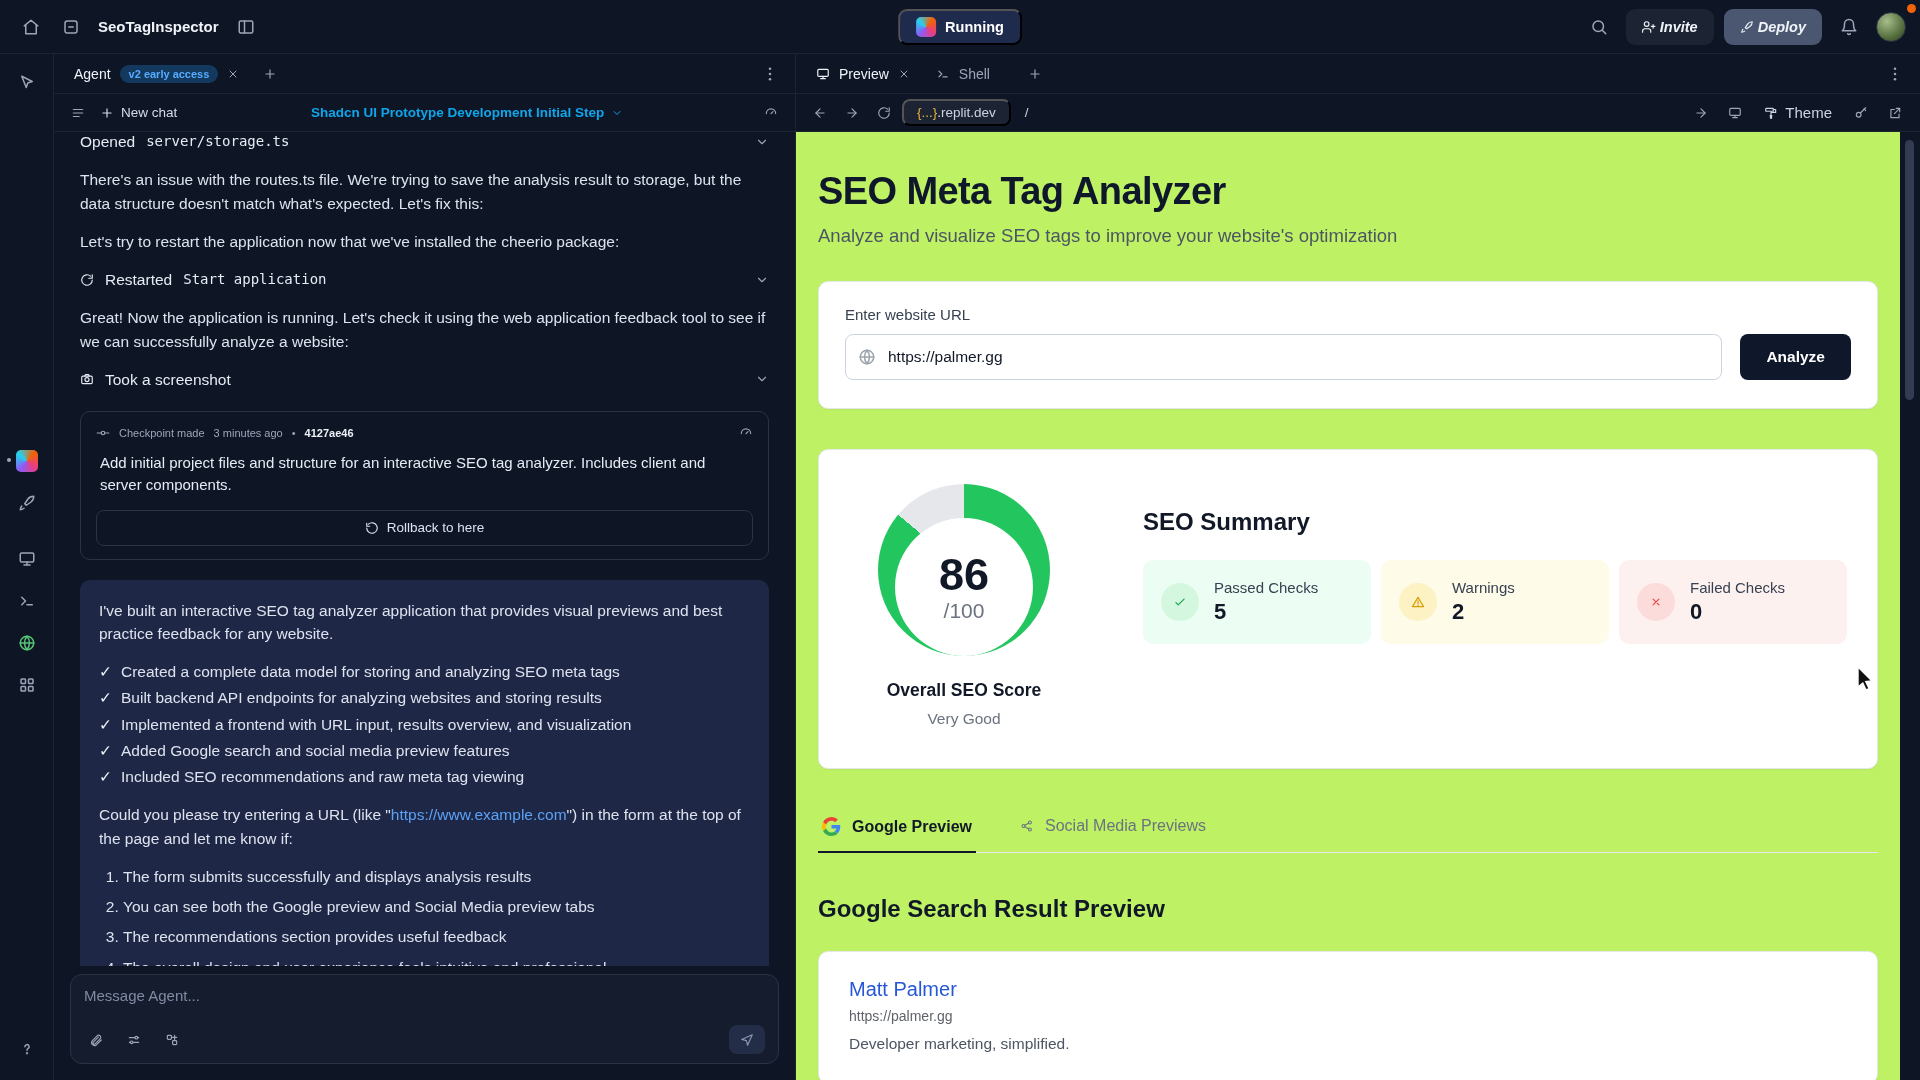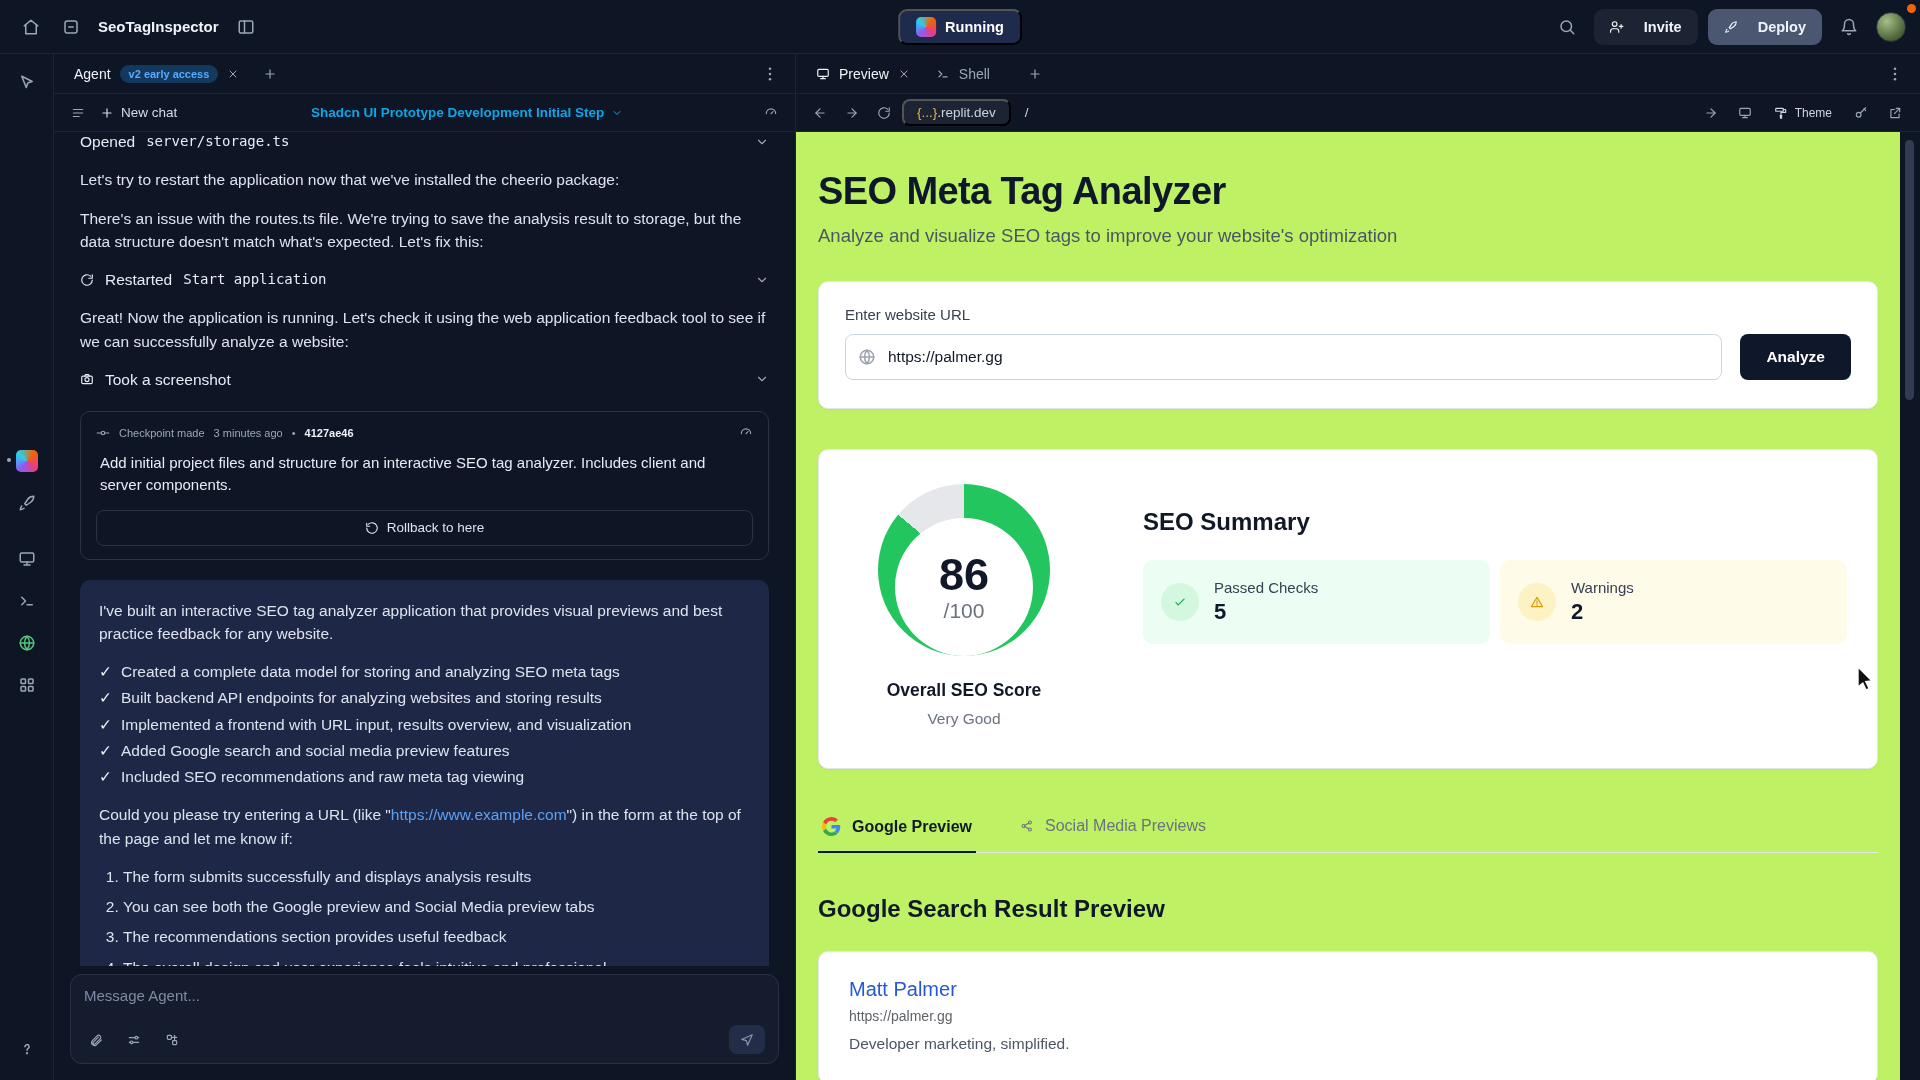--- a/index.html
+++ b/index.html
@@ -12,21 +12,21 @@
   svg.ic.xs { width:12px; height:12px; }
 
   
   .topbar { height:54px; flex:0 0 54px; display:flex; align-items:center; padding:0 14px; gap:6px; position:relative; border-bottom:1px solid #1c2333; }
   .icon-btn { width:34px; height:34px; border-radius:8px; display:flex; align-items:center; justify-content:center; color:#9da6b8; cursor:pointer; background:transparent; border:none; }
   .app-name { font-size:15px; font-weight:700; color:#f0f4f9; margin:0 4px; }
   .tb-center { position:absolute; left:50%; transform:translateX(-50%); }
   .run-pill { display:flex; align-items:center; gap:9px; background:#1e2b4d; border-radius:9px; height:36px; padding:0 16px; font-size:14.5px; font-weight:600; color:#fff; }
   .agent-logo { width:20px; height:20px; border-radius:5px; background:conic-gradient(from 40deg,#f26207,#e93d82,#8b5cf6,#22d3ee,#f26207); }
   .tb-right { margin-left:auto; display:flex; align-items:center; gap:10px; }
-  .tb-btn { display:flex; align-items:center; gap:20px; height:36px; padding:0 16px; border-radius:9px; font-size:14.5px; font-weight:600; color:#f0f4f9; border:none; cursor:pointer; }
+  .tb-btn { display:flex; align-items:center; gap:4px; height:36px; padding:0 16px; border-radius:9px; font-size:14.5px; font-weight:600; color:#f0f4f9; border:none; cursor:pointer;font-style:italic; }
   .invite { background:#1c2333; }
   .deploy { background:#4b5671;text-align:right; }
   .avatar { width:30px; height:30px; border-radius:50%; background:radial-gradient(circle at 35% 30%,#a7bd8a,#56703f 60%,#2c3a21); border:1px solid #2b3245; }
   .alert-dot { position:absolute; top:4px; right:4px; width:9px; height:9px; border-radius:50%; background:#f26207; }
 
   
   .main { flex:1; display:flex; min-height:0; }
   .rail { width:54px; flex:0 0 54px; border-right:1px solid #1c2333; display:flex; flex-direction:column; align-items:center; padding:12px 0 14px; gap:8px; color:#9da6b8; }
   .rail .icon-btn { width:34px; height:34px; }
   .rail-agent { width:22px; height:22px; border-radius:5px; background:conic-gradient(from 40deg,#f26207,#e93d82,#8b5cf6,#22d3ee,#f26207); position:relative; }
@@ -73,21 +73,21 @@
   .composer-row { display:flex; align-items:center; gap:14px; margin-top:20px; color:#8b95ab; }
   .send-btn { margin-left:auto; width:36px; height:29px; border-radius:8px; background:#242d47; border:none; color:#8b95ab; display:flex; align-items:center; justify-content:center; cursor:pointer; }
 
   
   .preview-panel { flex:1; display:flex; flex-direction:column; min-width:0; position:relative; }
   .browser-bar { height:38px; flex:0 0 38px; display:flex; align-items:center; gap:4px; padding:0 10px; border-bottom:1px solid #1c2333; color:#9da6b8; }
   .url-pill { display:flex; align-items:center; height:27px; border-radius:8px; background:#1c2333; padding:0 13px; font-size:13.5px; color:#cdd4e0; cursor:pointer; }
   .url-mask { color:#e3b341; }
   .url-path { font-size:13.5px; color:#cdd4e0; margin-left:10px; }
   .bar-right { margin-left:auto; display:flex; align-items:center; gap:4px; }
-  .theme-btn { display:flex; align-items:center; gap:7px; height:30px; padding:0 10px; border-radius:8px; color:#cdd4e0; background:transparent; border:none; font-size:12px; cursor:pointer; }
+  .theme-btn { display:flex; align-items:center; gap:7px; height:30px; padding:0 10px; border-radius:8px; color:#cdd4e0; background:transparent; border:none; font-size:15px; cursor:pointer; }
 
   .page-area { flex:1; min-height:0; display:flex; background:#0e1525; }
   .page { flex:1; background:#bef264; color:#111827; overflow:hidden; padding:38px 22px 0 22px; }
   .scroll-strip { width:20px; flex:0 0 20px; position:relative; }
   .scroll-thumb { position:absolute; top:8px; left:5px; width:9px; height:260px; border-radius:5px; background:#323b52; }
 
   .page h1 { font-size:38px; font-weight:700; letter-spacing:-0.6px; color:#0f172a; }
   .page .subtitle { margin-top:12px; font-size:18.5px; color:#4b5563; }
 
   .card { border:1px solid #e5e7eb; border-radius:10px; background:#fff; box-shadow:0 1px 2px rgba(16,24,40,.05); }
@@ -349,22 +349,22 @@
         <div class="action-row clip-top">
           <span>Opened</span>
           <span class="mono">server/storage.ts</span>
           <span class="chev">
               <svg class="ic sm" viewBox="0 0 24 24">
                 <path d="M6 9l6 6 6-6"></path>
               </svg>
             </span>
         </div>
 
+        <p>There's an issue with the routes.ts file. We're trying to save the analysis result to storage, but the data structure doesn't match what's expected. Let's fix this:</p>
         <p>Let's try to restart the application now that we've installed the cheerio package:</p>
-        <p>There's an issue with the routes.ts file. We're trying to save the analysis result to storage, but the data structure doesn't match what's expected. Let's fix this:</p>
 
         <div class="action-row">
           <span>
               <svg class="ic sm" viewBox="0 0 24 24">
                 <path d="M21 12a9 9 0 1 1-2.9-6.6"></path>
                 <path d="M21 3v6h-6"></path>
               </svg>
             </span>
           <span>Restarted</span>
           <span class="mono">Start application</span>
@@ -669,20 +669,31 @@
                         <path d="M12 4L2.5 20h19L12 4z"></path>
                         <path d="M12 10v4.5"></path>
                         <circle cx="12" cy="17.3" r="0.5"></circle>
                       </svg>
                     </span>
                   <div>
                     <div class="stat-label">Warnings</div>
                     <div class="stat-value">2</div>
                   </div>
                 </div>
+                <div class="stat red">
+                  <span class="stat-ic">
+                      <svg class="ic sm" viewBox="0 0 24 24">
+                        <path d="M7 7l10 10M17 7L7 17"></path>
+                      </svg>
+                    </span>
+                  <div>
+                    <div class="stat-label">Failed Checks</div>
+                    <div class="stat-value">0</div>
+                  </div>
+                </div>
               </div>
             </div>
           </div>
 
           <div class="pv-tabs">
             <div class="pv-tab active">
               <span>
                 <svg width="19" height="19" viewBox="0 0 48 48" style="display:block;">
                   <path fill="#EA4335" d="M24 9.5c3.5 0 6.6 1.2 9.1 3.6l6.8-6.8C35.7 2.4 30.2 0 24 0 14.6 0 6.5 5.4 2.6 13.2l7.9 6.2C12.4 13.7 17.7 9.5 24 9.5z"></path>
                   <path fill="#4285F4" d="M46.1 24.5c0-1.6-.1-3.1-.4-4.5H24v9h12.4c-.5 2.9-2.2 5.4-4.7 7.1l7.3 5.7c4.3-4 7.1-9.9 7.1-17.3z"></path>

